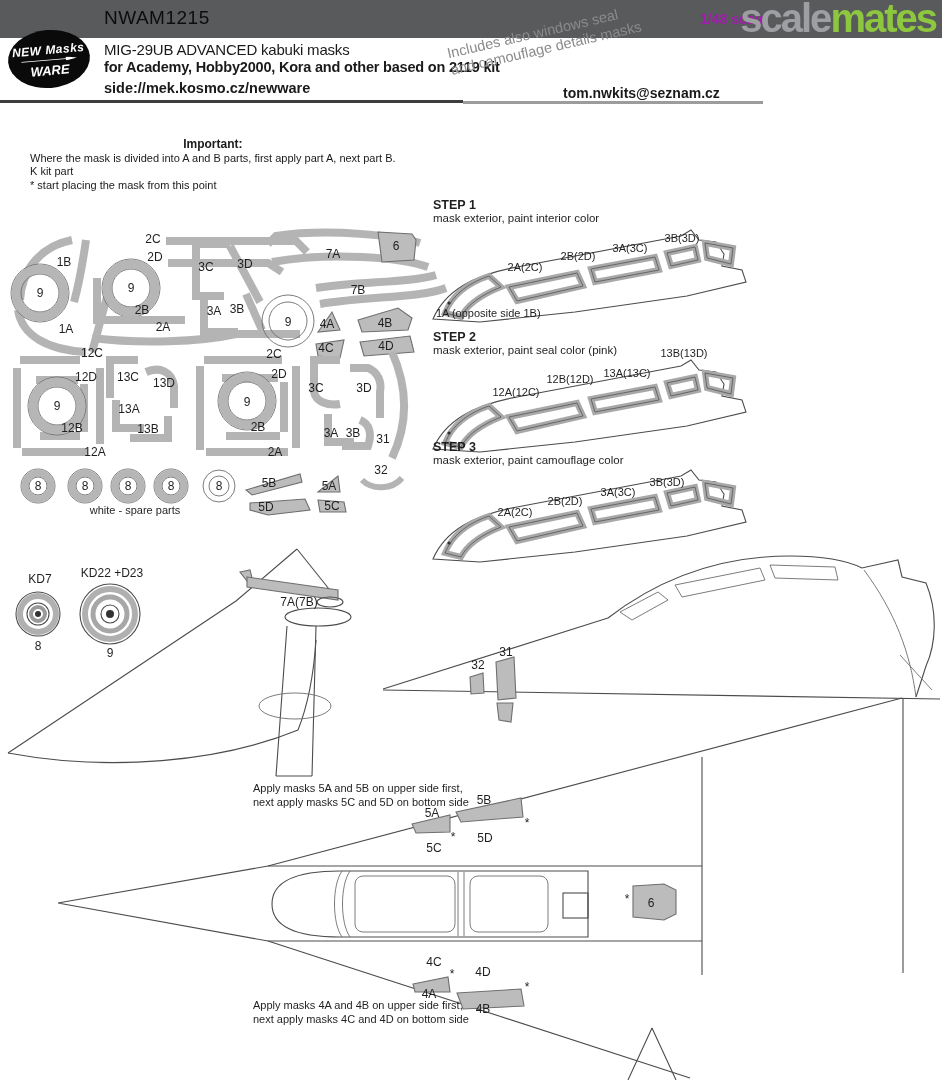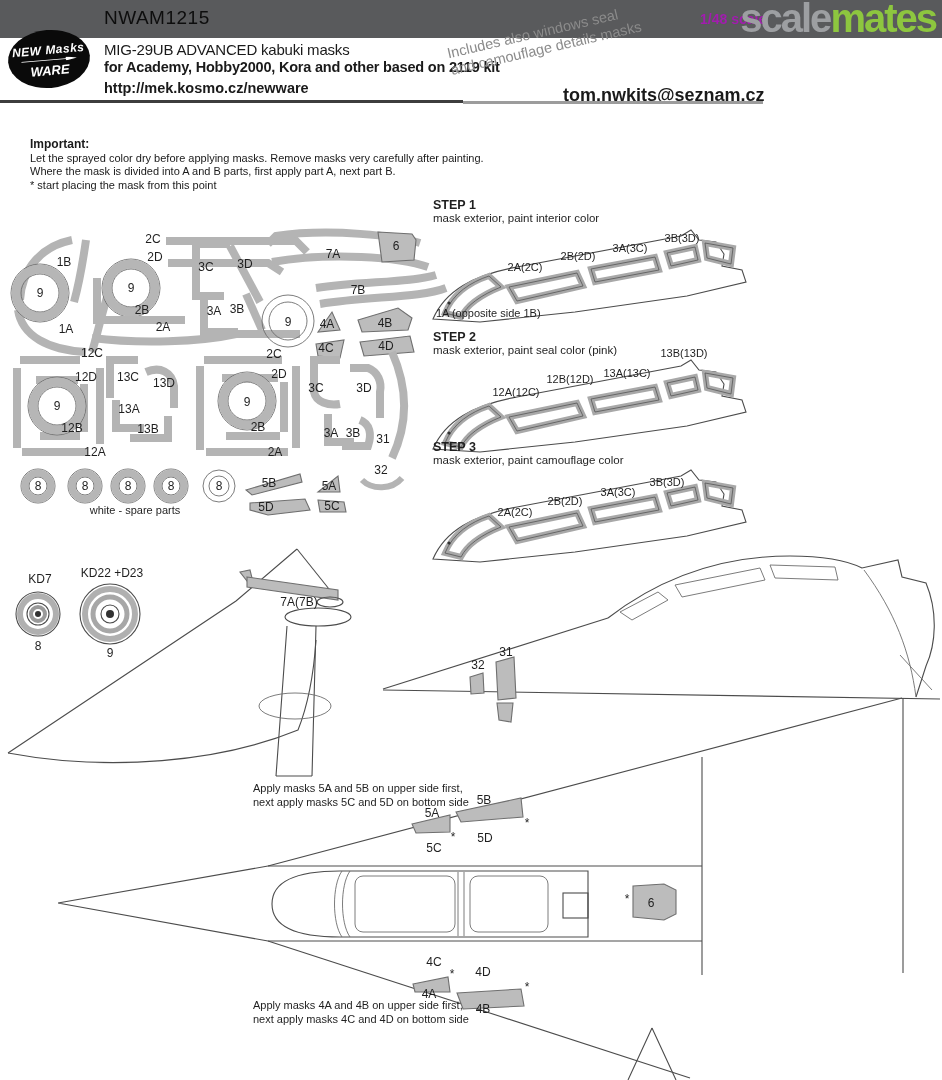--- a/index.html
+++ b/index.html
@@ -10,26 +10,26 @@
   .scalemark{right:6px;top:-4px;font-size:40px;font-weight:bold;letter-spacing:-2px;}
   .sm1{color:#9d9fa2;}.sm2{color:#8dc63f;}
   .scalenote{left:700px;top:11px;font-size:14px;font-weight:bold;color:#a21caf;}
   .logo{left:8px;top:30px;width:82px;height:58px;background:#0a0a0a;border-radius:50%;transform:rotate(-5deg);color:#fff;text-align:center;line-height:1;}
   .logo .l1{margin-top:14px;font-size:12px;font-style:italic;font-weight:bold;letter-spacing:.5px;}
   .logo .arrow{height:4px;width:56px;margin:2px auto 2px;background:#fff;clip-path:polygon(0 40%,80% 40%,80% 0,100% 50%,80% 100%,80% 60%,0 60%);}
   .logo .l2{font-size:13px;font-style:italic;font-weight:bold;}
   .t1{left:104px;top:41px;font-size:15px;font-weight:normal;letter-spacing:-.2px;}
   .t2{left:104px;top:59px;font-size:14.5px;font-weight:bold;letter-spacing:-.2px;text-align:right;}
   .url{left:104px;top:80px;font-size:14.5px;font-weight:bold;}
-  .email{left:563px;top:85px;font-size:18px;font-weight:bold;}
+  .email{left:563px;top:85px;font-size:14px;font-weight:bold;}
   .wm{left:446px;top:16px;width:260px;transform:rotate(-13deg);color:#8b8b8b;font-size:14.5px;line-height:17px;}
   .rule1{left:0;top:100px;width:463px;height:3px;background:#3d3d3d;}
   .rule2{left:463px;top:101px;width:300px;height:3px;background:#9c9c9c;}
   .imp{left:30px;top:138px;font-size:11px;line-height:13.5px;}
-  .imp .h{font-weight:bold;font-size:12px;}
+  .imp .h{font-weight:bold;font-size:12px;text-align:center;}
   .imp .wsym{font-weight:bold;font-size:13px;}
   svg{position:absolute;left:0;top:0;}
   .ln{fill:none;stroke:#4c4c4c;stroke-width:1.1px;}
   .lnt{fill:none;stroke:#6d6d6d;stroke-width:0.9px;}
   .strip{fill:none;stroke:#b4b4b4;stroke-width:8px;stroke-linecap:butt;}
   .stripn{fill:none;stroke:#b4b4b4;stroke-width:6px;}
   .fillg{fill:#bcbcbc;stroke:#6f6f6f;stroke-width:1.1px;}
   .wfr{fill:none;stroke:#a8a8a8;stroke-width:6px;}
   .wfl{fill:none;stroke:#555;stroke-width:0.8px;}
   text{font-family:"Liberation Sans",sans-serif;fill:#1f1f1f;}
@@ -46,33 +46,33 @@
 <div class="abs scalenote">1/48 scale</div>
 <div class="abs scalemark"><span class="sm1">scale</span><span class="sm2">mates</span></div>
 <div class="abs pcode">NWAM1215</div>
 <div class="abs logo">
   <div class="l1">NEW Masks</div>
   <div class="arrow"></div>
   <div class="l2">WARE</div>
 </div>
 <div class="abs t1">MIG-29UB ADVANCED kabuki masks</div>
 <div class="abs t2">for Academy, Hobby2000, Kora and other based on 2119 kit</div>
-<div class="abs url">http://mek.kosmo.cz/newware</div>
+<div class="abs url">side://mek.kosmo.cz/newware</div>
 <div class="abs email">tom.nwkits@seznam.cz</div>
 <div class="abs wm">
   <div>Includes also windows seal</div>
   <div>and camouflage details masks</div>
 </div>
 <div class="abs rule1"></div>
 <div class="abs rule2"></div>
 
 <div class="abs imp">
   <div class="h">Important:</div>
-  <div>Let the sprayed color dry before applying masks. Remove masks very carefully after painting.</div>
   <div>Where the mask is divided into A and B parts, first apply part A, next part B.</div>
+  <div>K kit part</div>
   <div>* start placing the mask from this point</div>
 </div>
 
 <svg width="942" height="1080" viewBox="0 0 942 1080">
 <defs>
   <g id="r9">
         <circle r="29" class="lnt"></circle>
         <circle r="24" fill="none" stroke="#b6b6b6" stroke-width="9"></circle>
         <circle r="19" class="lnt"></circle>
       </g>

